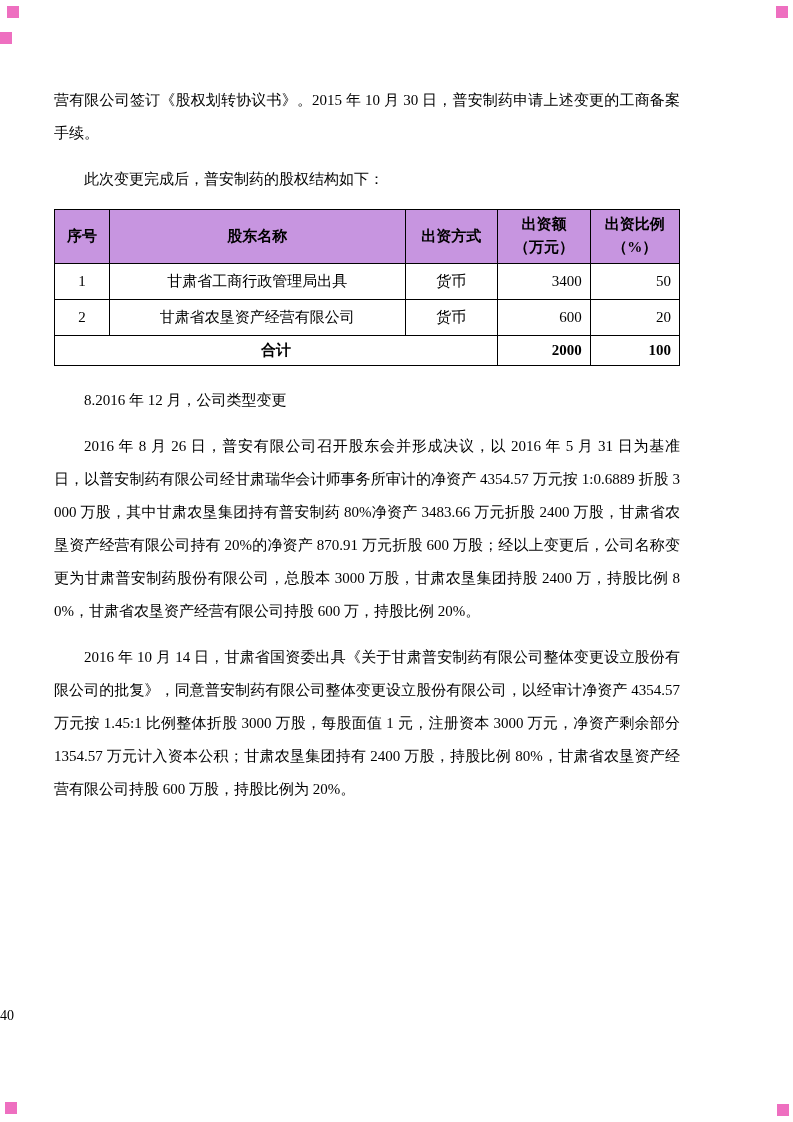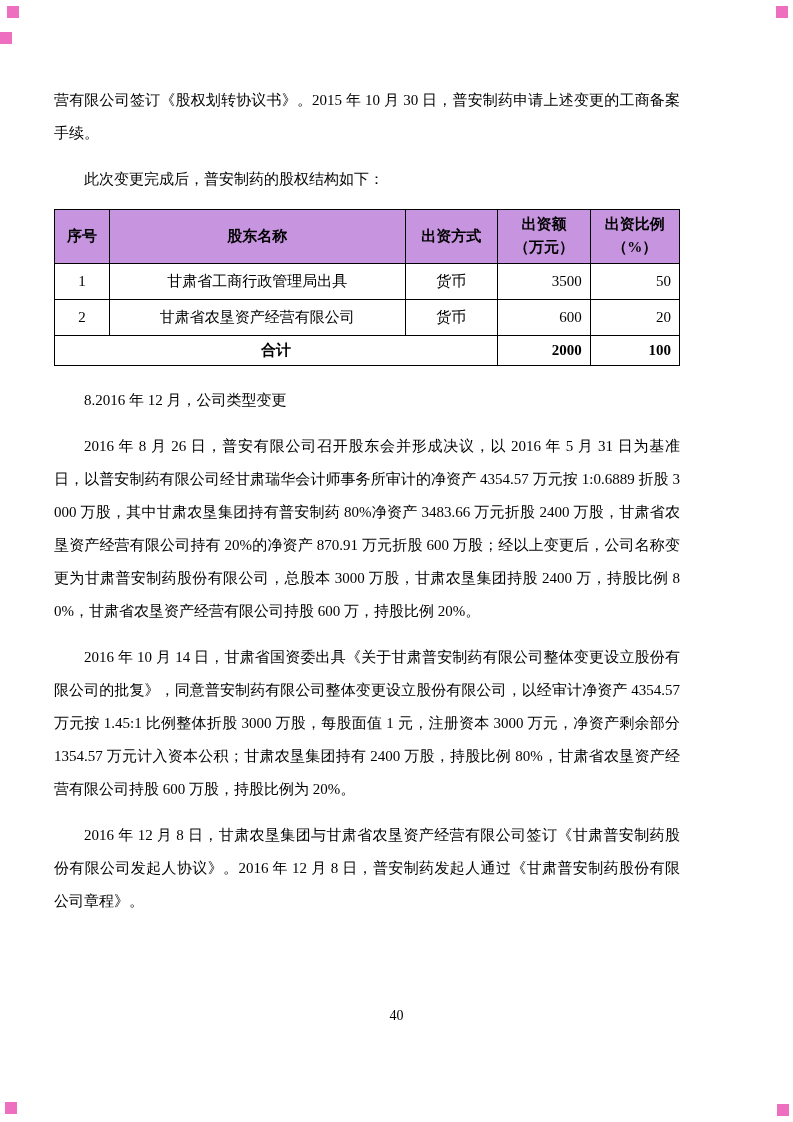--- a/index.html
+++ b/index.html
@@ -46,21 +46,20 @@
   }
   table.equity td { height: 36px; }
   td.c { text-align: center; }
   td.r { text-align: right; }
   .b { font-weight: bold; }
   tr.total td { height: 30px; }
   .pagenum {
     position: absolute;
     left: 0; right: 0;
     bottom: 98px;
-    text-align: center;
     font-size: 14px;
   }
   .corner-mark {
     position: absolute;
     width: 12px; height: 12px;
     background: var(--mark-color, #ee6fc0);
   }
   .cm-tl1 { left: 7px;  top: 6px; }
   .cm-tl2 { left: 0px;  top: 32px; }
   .cm-tr  { right: 5px; top: 6px; }
@@ -99,21 +98,21 @@
 （万元）</th>
         <th>出资比例
 （%）</th>
       </tr>
     </thead>
     <tbody>
       <tr>
         <td class="c">1</td>
         <td class="c">甘肃省工商行政管理局出具</td>
         <td class="c">货币</td>
-        <td class="r">3500</td>
+        <td class="r">3400</td>
         <td class="r">50</td>
       </tr>
       <tr>
         <td class="c">2</td>
         <td class="c">甘肃省农垦资产经营有限公司</td>
         <td class="c">货币</td>
         <td class="r">600</td>
         <td class="r">20</td>
       </tr>
       <tr class="total">
@@ -123,18 +122,17 @@
       </tr>
     </tbody>
   </table>
 
   <p class="para indent">8.2016 年 12 月，公司类型变更</p>
 
   <p class="para indent">2016 年 8 月 26 日，普安有限公司召开股东会并形成决议，以 2016 年 5 月 31 日为基准日，以普安制药有限公司经甘肃瑞华会计师事务所审计的净资产 4354.57 万元按 1:0.6889 折股 3000 万股，其中甘肃农垦集团持有普安制药 80%净资产 3483.66 万元折股 2400 万股，甘肃省农垦资产经营有限公司持有 20%的净资产 870.91 万元折股 600 万股；经以上变更后，公司名称变更为甘肃普安制药股份有限公司，总股本 3000 万股，甘肃农垦集团持股 2400 万，持股比例 80%，甘肃省农垦资产经营有限公司持股 600 万，持股比例 20%。</p>
 
   <p class="para indent">2016 年 10 月 14 日，甘肃省国资委出具《关于甘肃普安制药有限公司整体变更设立股份有限公司的批复》，同意普安制药有限公司整体变更设立股份有限公司，以经审计净资产 4354.57 万元按 1.45:1 比例整体折股 3000 万股，每股面值 1 元，注册资本 3000 万元，净资产剩余部分 1354.57 万元计入资本公积；甘肃农垦集团持有 2400 万股，持股比例 80%，甘肃省农垦资产经营有限公司持股 600 万股，持股比例为 20%。</p>
 
-  <p class="para indent">2016 年 12 月 8 日，甘肃农垦集团与甘肃省农垦资产经营有限公司签订《甘肃普安制药股份有限公司发起人协议》。2016 年 12 月 8 日，普安制药发起人通过《甘肃普安制药股份有限公司章程》。</p>
 
 
 </div>
 
 <div class="pagenum">40</div>
 
 </body></html>

